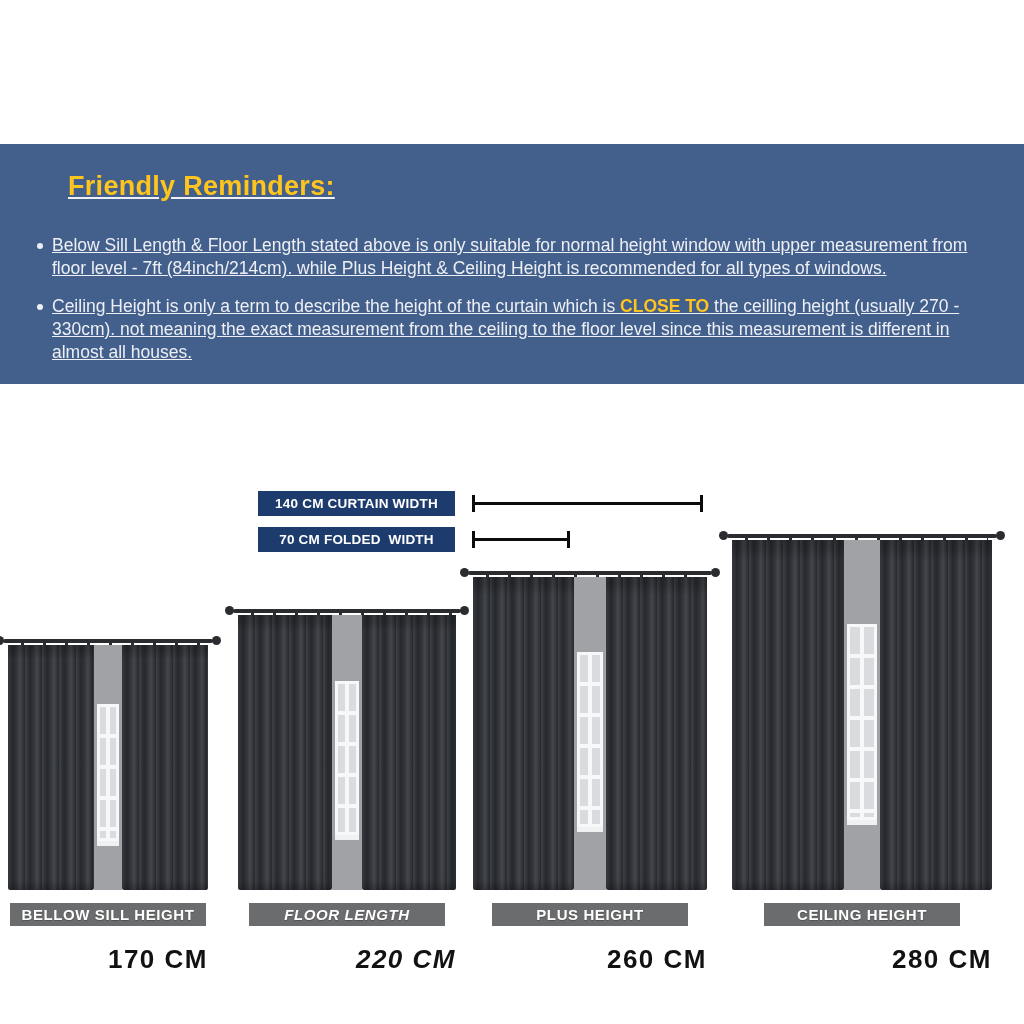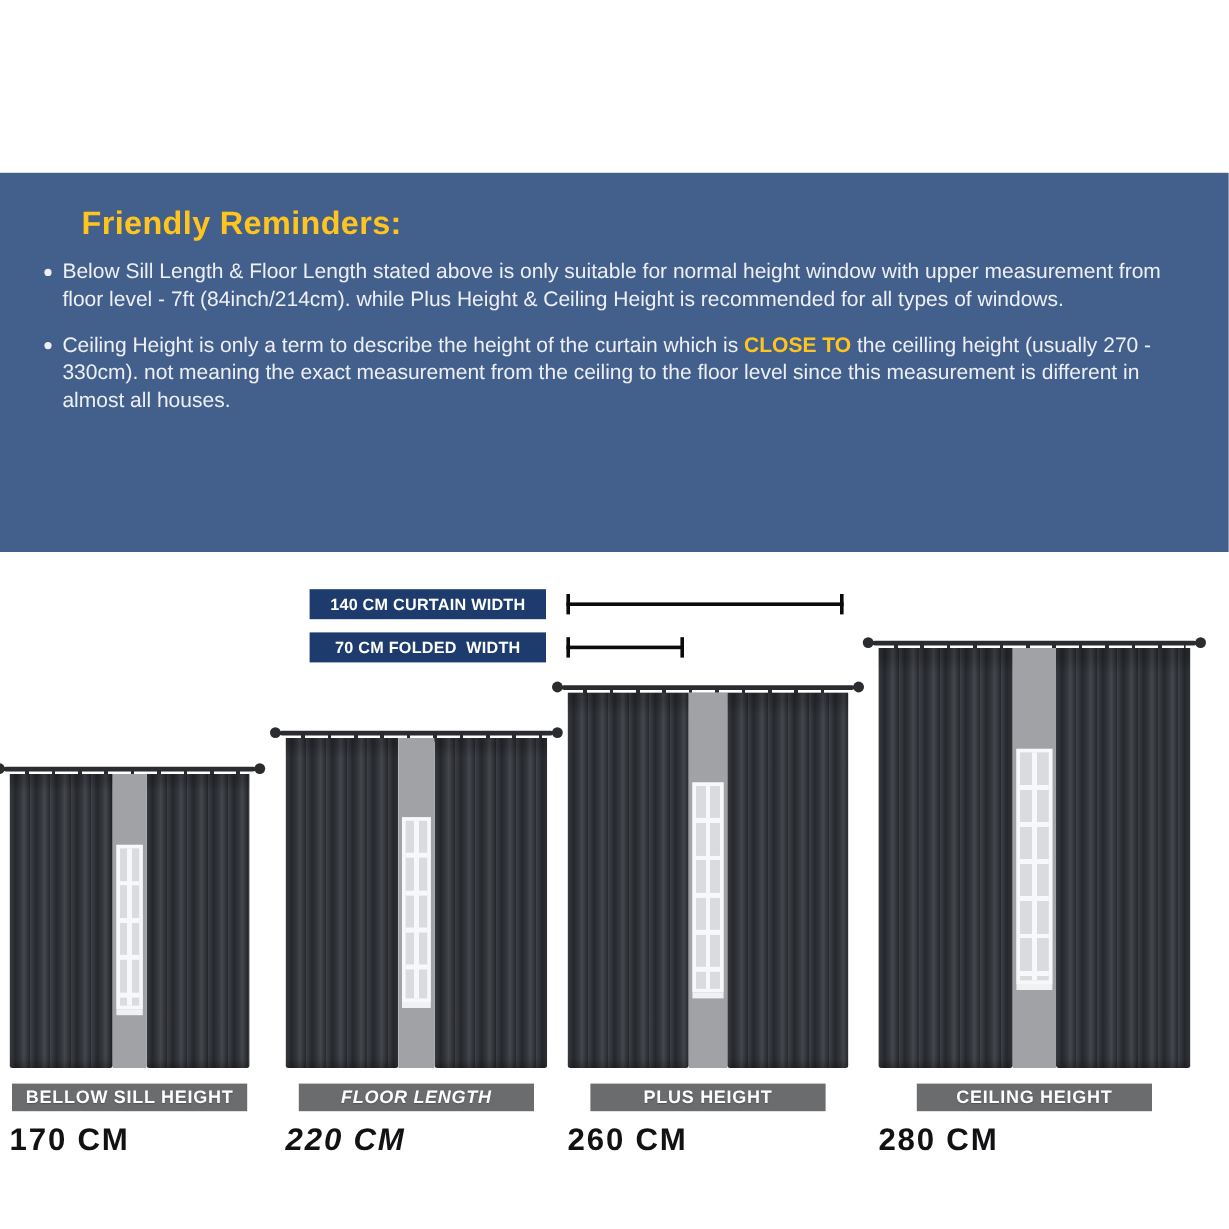--- a/index.html
+++ b/index.html
@@ -7,29 +7,29 @@
   body {
     font-family:"Liberation Sans", sans-serif;
     background:#ffffff;
     position:relative;
     overflow:hidden;
   }
   .page { position:absolute; inset:0; background:#ffffff; }
 
   
   .banner {
-    position:absolute; top:144px; left:0; width:1024px; height:316px;
-    background:#43608C; color:#EDEFF4;
+    position:absolute; top:144px; left:0; width:1024px; height:240px;
+    background:#43608C; color:#EDEFF4;text-decoration:underline;
   }
   .banner-title {
     margin:27px 0 0 68px;
     font-size:27px; font-weight:bold; letter-spacing:0.3px;
     color:#FFC41D;
   }
-  .banner-list { margin:13px 0 0; padding:0 38px 0 52px; list-style:none; }
+  .banner-list { margin:32px 0 0; padding:0 38px 0 52px; list-style:none; }
   .banner-list li {
     position:relative;
     font-size:17.5px; line-height:23px; margin-bottom:15px;
     color:#EDEFF4;
   }
   .banner-list li::before {
     content:""; position:absolute; left:-15px; top:9px;
     width:6px; height:6px; border-radius:50%; background:#EDEFF4;
   }
   .hl { color:#FFC41D; font-weight:bold; }
@@ -113,21 +113,21 @@
 
   .size-label {
     width:196px; height:23px; margin:13px auto 0;
     background:#6B6C6E; color:#FFFFFF;
     font-size:15px; font-weight:bold; letter-spacing:0.6px;
     display:flex; align-items:center; justify-content:center;
     text-transform:uppercase;
     text-shadow:0 1px 1px rgba(0,0,0,0.25);
   }
   .size-value {
-    margin-top:8px; text-align:left;
+    margin-top:18px; text-align:right;
     font-size:26px; font-weight:bold; letter-spacing:1.5px;
     color:#121214;
   }
 </style>
 </head>
 <body>
 
 <div class="page">
 
   <header class="banner">

